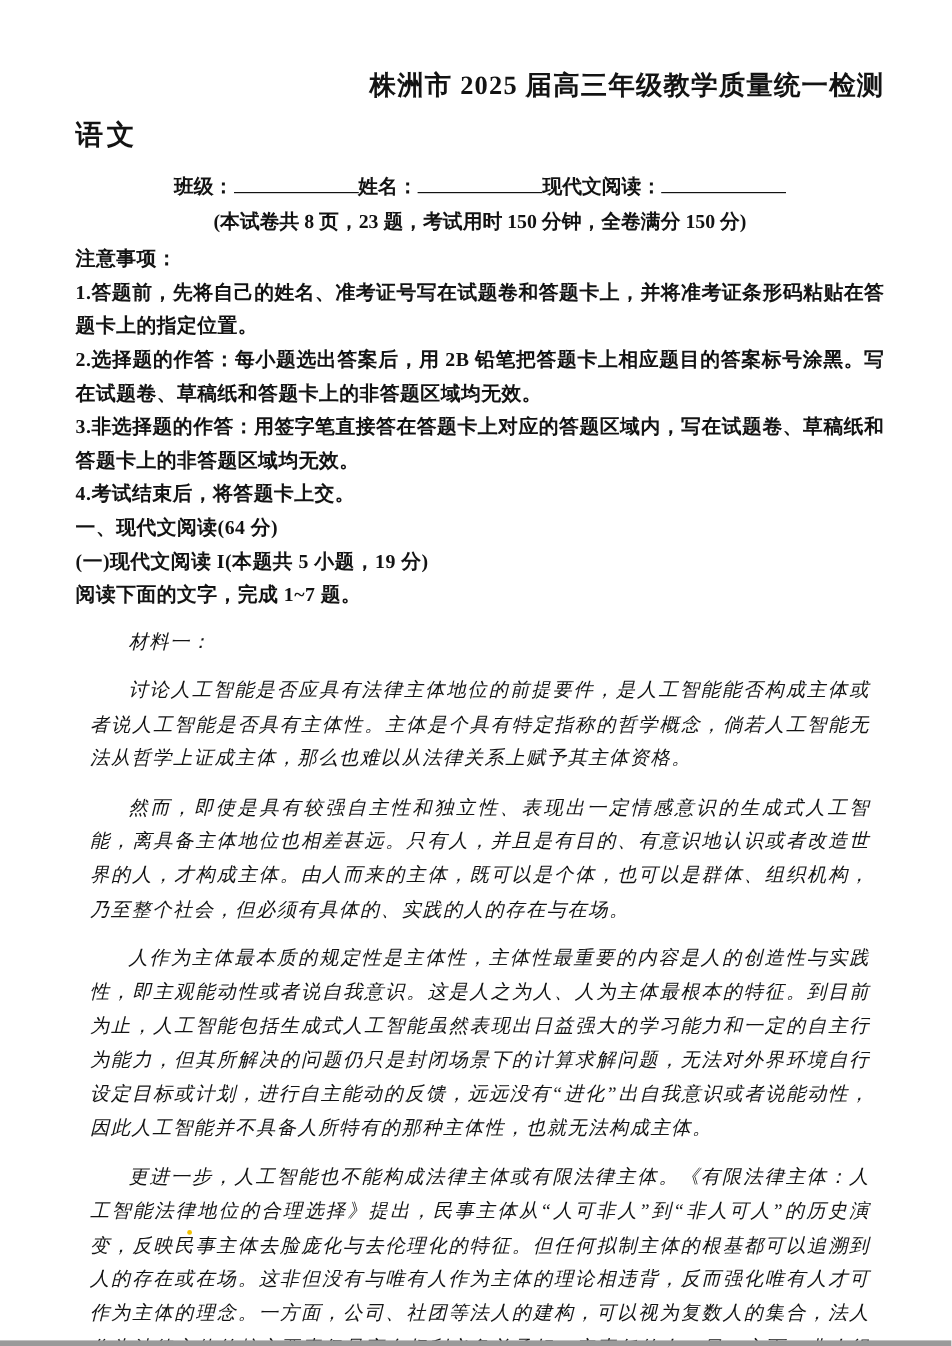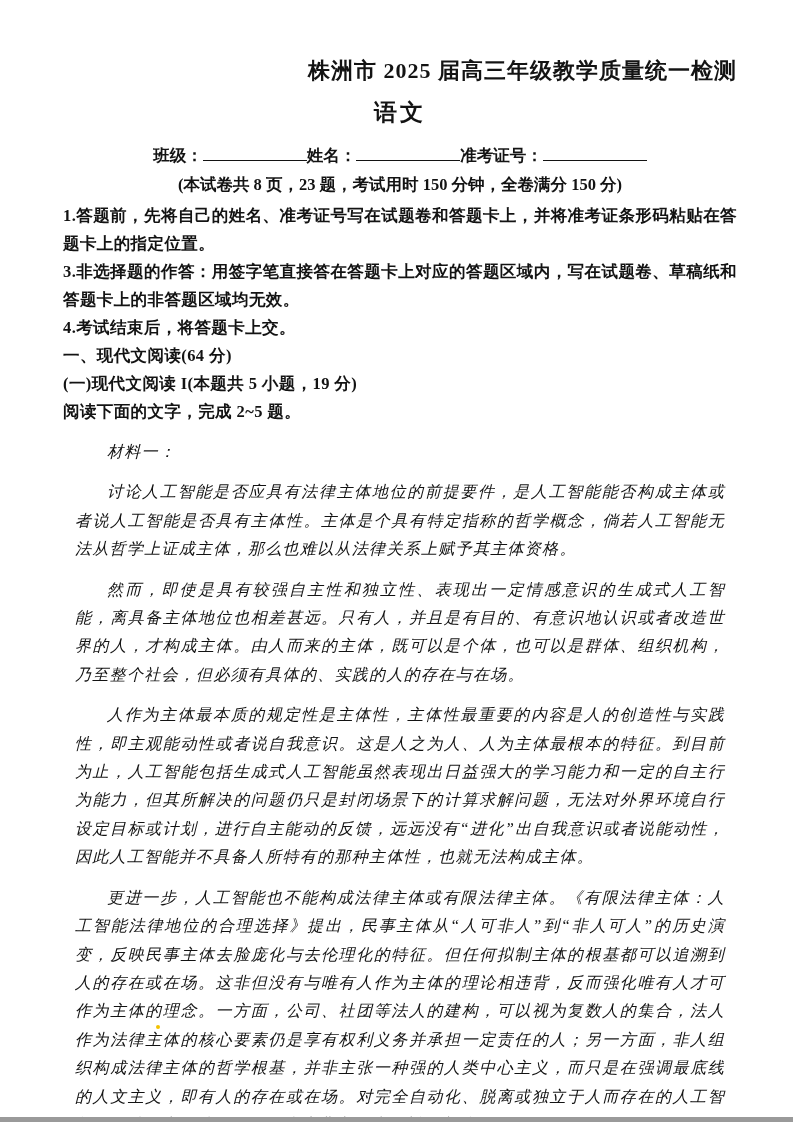--- a/index.html
+++ b/index.html
@@ -28,21 +28,20 @@
     line-height: 30px;
     font-weight: 700;
     text-align: right;
     letter-spacing: 1px;
   }
   .subject {
     margin: 0 0 16px 0;
     font-size: 23px;
     line-height: 30px;
     font-weight: 700;
-    text-align: center;
     letter-spacing: 3px;
   }
   .fields-line {
     font-size: 16.5px;
     line-height: 24px;
     font-weight: 700;
     text-align: center;
     margin-bottom: 4px;
     white-space: nowrap;
   }
@@ -105,34 +104,36 @@
   }
 </style>
 </head>
 <body>
 
 <div class="page">
 
   <h1 class="title">株洲市 2025 届高三年级教学质量统一检测</h1>
   <h2 class="subject">语文</h2>
 
-  <div class="fields-line"><span>班级：</span><span class="blank"></span><span>姓名：</span><span class="blank"></span><span>准考证号：</span><span class="blank"></span></div>
+  <div class="fields-line"><span>班级：</span><span class="blank"></span><span>姓名：</span><span class="blank"></span><span>现代文阅读：</span><span class="blank"></span></div>
 
   <div class="paper-info">(本试卷共 8 页，23 题，考试用时 150 分钟，全卷满分 150 分)</div>
 
   <div>
+    <div class="notice-heading">注意事项：</div>
     <div class="notice-item">1.答题前，先将自己的姓名、准考证号写在试题卷和答题卡上，并将准考证条形码粘贴在答题卡上的指定位置。</div>
+    <div class="notice-item">2.选择题的作答：每小题选出答案后，用 2B 铅笔把答题卡上相应题目的答案标号涂黑。写在试题卷、草稿纸和答题卡上的非答题区域均无效。</div>
     <div class="notice-item">3.非选择题的作答：用签字笔直接答在答题卡上对应的答题区域内，写在试题卷、草稿纸和答题卡上的非答题区域均无效。</div>
     <div class="notice-item">4.考试结束后，将答题卡上交。</div>
   </div>
 
   <div>
     <div class="part-heading">一、现代文阅读(64 分)</div>
     <div class="sub-heading">(一)现代文阅读 I(本题共 5 小题，19 分)</div>
-    <div class="instruction">阅读下面的文字，完成 2~5 题。</div>
+    <div class="instruction">阅读下面的文字，完成 1~7 题。</div>
   </div>
 
   <div>
     <p class="material-label">材料一：</p>
     <p class="material-para">讨论人工智能是否应具有法律主体地位的前提要件，是人工智能能否构成主体或者说人工智能是否具有主体性。主体是个具有特定指称的哲学概念，倘若人工智能无法从哲学上证成主体，那么也难以从法律关系上赋予其主体资格。</p>
     <p class="material-para">然而，即使是具有较强自主性和独立性、表现出一定情感意识的生成式人工智能，离具备主体地位也相差甚远。只有人，并且是有目的、有意识地认识或者改造世界的人，才构成主体。由人而来的主体，既可以是个体，也可以是群体、组织机构，乃至整个社会，但必须有具体的、实践的人的存在与在场。</p>
     <p class="material-para">人作为主体最本质的规定性是主体性，主体性最重要的内容是人的创造性与实践性，即主观能动性或者说自我意识。这是人之为人、人为主体最根本的特征。到目前为止，人工智能包括生成式人工智能虽然表现出日益强大的学习能力和一定的自主行为能力，但其所解决的问题仍只是封闭场景下的计算求解问题，无法对外界环境自行设定目标或计划，进行自主能动的反馈，远远没有“进化”出自我意识或者说能动性，因此人工智能并不具备人所特有的那种主体性，也就无法构成主体。</p>
     <p class="material-para">更进一步，人工智能也不能构成法律主体或有限法律主体。《有限法律主体：人工智能法律地位的合理选择》提出，民事主体从“人可非人”到“非人可人”的历史演变，反映民事主体去脸庞化与去伦理化的特征。但任何拟制主体的根基都可以追溯到人的存在或在场。这非但没有与唯有人作为主体的理论相违背，反而强化唯有人才可作为主体的理念。一方面，公司、社团等法人的建构，可以视为复数人的集合，法人作为法律主体的核心要素仍是享有权利义务并承担一定责任的人；另一方面，非人组织构成法律主体的哲学根基，并非主张一种强的人类中心主义，而只是在强调最底线的人文主义，即有人的存在或在场。对完全自动化、脱离或独立于人而存在的人工智能赋予法律主体地位，在根本上背离了这一哲学宗旨。</p>
 
   </div>

